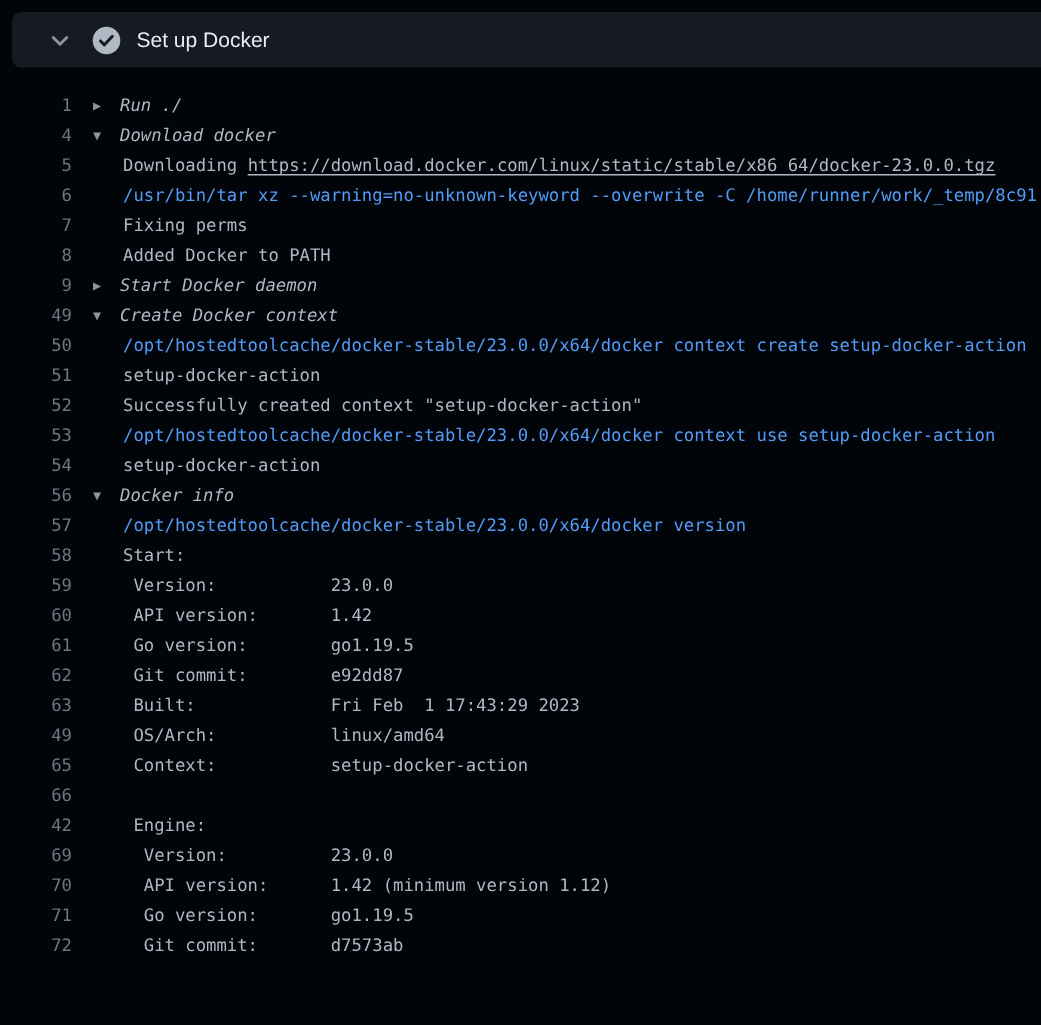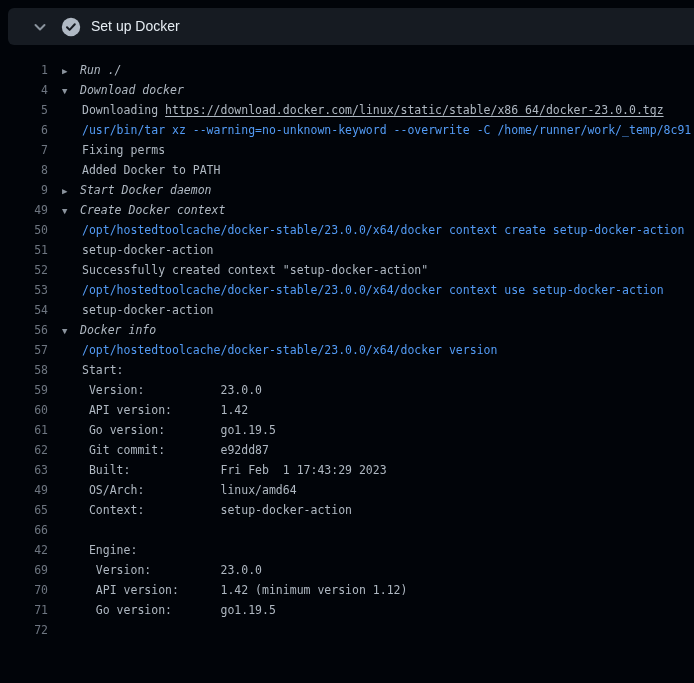--- a/index.html
+++ b/index.html
@@ -126,14 +126,14 @@
     <div class="log-row"><span class="gutter">61</span><span class="row-body content"><span> Go version:        go1.19.5</span></span></div>
     <div class="log-row"><span class="gutter">62</span><span class="row-body content"><span> Git commit:        e92dd87</span></span></div>
     <div class="log-row"><span class="gutter">63</span><span class="row-body content"><span> Built:             Fri Feb  1 17:43:29 2023</span></span></div>
     <div class="log-row"><span class="gutter">49</span><span class="row-body content"><span> OS/Arch:           linux/amd64</span></span></div>
     <div class="log-row"><span class="gutter">65</span><span class="row-body content"><span> Context:           setup-docker-action</span></span></div>
     <div class="log-row"><span class="gutter">66</span><span class="row-body content"><span></span></span></div>
     <div class="log-row"><span class="gutter">42</span><span class="row-body content"><span> Engine:</span></span></div>
     <div class="log-row"><span class="gutter">69</span><span class="row-body content"><span>  Version:          23.0.0</span></span></div>
     <div class="log-row"><span class="gutter">70</span><span class="row-body content"><span>  API version:      1.42 (minimum version 1.12)</span></span></div>
     <div class="log-row"><span class="gutter">71</span><span class="row-body content"><span>  Go version:       go1.19.5</span></span></div>
-    <div class="log-row"><span class="gutter">72</span></div>
+    <div class="log-row"><span class="gutter">72</span><span class="row-body content"><span>  Git commit:       d7573ab</span></span></div>
   </div>
 
 </body></html>

